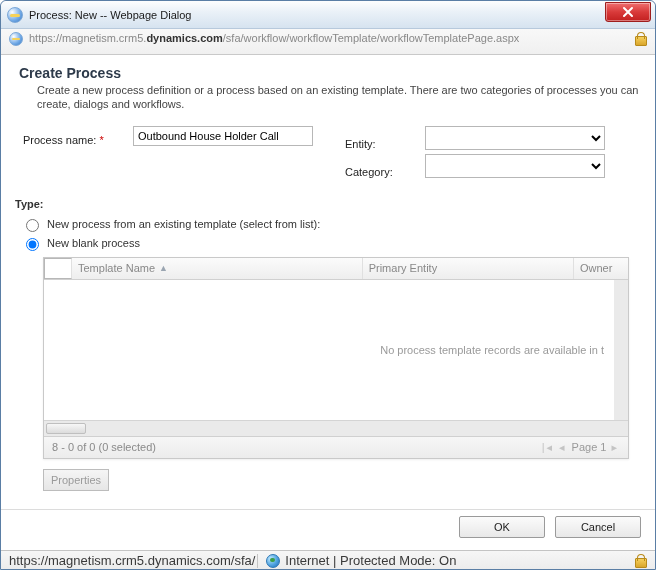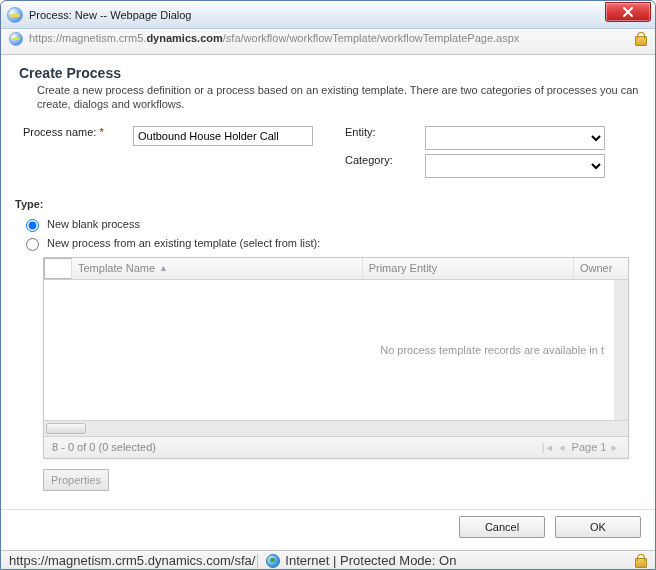--- a/index.html
+++ b/index.html
@@ -78,21 +78,21 @@
     padding: 6px 14px 0 14px;
     height: 495px;
     position: relative;
   }
   h2.head {
     font-size: 14px; font-weight:bold; color:#2d3a4a;
     margin: 4px 0 2px 4px;
     font-family: "Segoe UI", Tahoma, sans-serif;
   }
   .desc { color:#444; margin:0 0 10px 22px; line-height:1.3; }
-  .formrow { display:flex; align-items:flex-start; margin:4px 0 4px 8px; }
+  .formrow { display:flex; align-items:flex-end; margin:4px 0 4px 8px; }
   .lbl { width: 110px; color:#222; }
   .req { color:#c00; margin-left:3px; }
   .txt {
     width: 180px; height:20px; border:1px solid #b7b7b7; padding:2px 4px;
     font-family: inherit; font-size:11px; background:#fff;
   }
   .sel {
     width: 180px; height:20px; border:1px solid #b7b7b7; font-family:inherit;
     font-size:11px; background:#fff; padding:11px 2px;
   }
@@ -219,26 +219,26 @@
         <span class="lbl">Category:</span>
         <select class="sel">
           <option>Dialog</option>
         </select>
       </div>
     </div>
   </div>
 
   <div class="typelbl">Type:</div>
   <label class="radio-row">
+    <input type="radio" name="ptype" style="">
+    <span>New process from an existing template (select from list):</span>
+  </label>
+  <label class="radio-row">
     <input type="radio" name="ptype" checked="" style="">
     <span>New blank process</span>
-  </label>
-  <label class="radio-row">
-    <input type="radio" name="ptype" style="">
-    <span>New process from an existing template (select from list):</span>
   </label>
 
   
   <div class="gridwrap">
     <div class="ghead">
       <div class="col sel"></div>
       <div class="col tn">
         <span>Template Name</span>
         <span class="sort-ic">▲</span>
       </div>
@@ -265,22 +265,22 @@
         <span class="disabled-nav">▸</span>
       </span>
     </div>
   </div>
 
   <button class="props-btn" disabled="">Properties</button>
 
   <div class="rule"></div>
 
   <div class="btnbar">
+    <button class="btn">OK</button>
     <button class="btn">Cancel</button>
-    <button class="btn">OK</button>
   </div>
 </div>
 
 <div class="statusbar">
   <span>https://magnetism.crm5.dynamics.com/sfa/</span>
   <span class="sep"></span>
   <span class="globe"></span>
   <span>Internet | Protected Mode: On</span>
   <span class="spring"></span>
   <span class="lock"></span>

